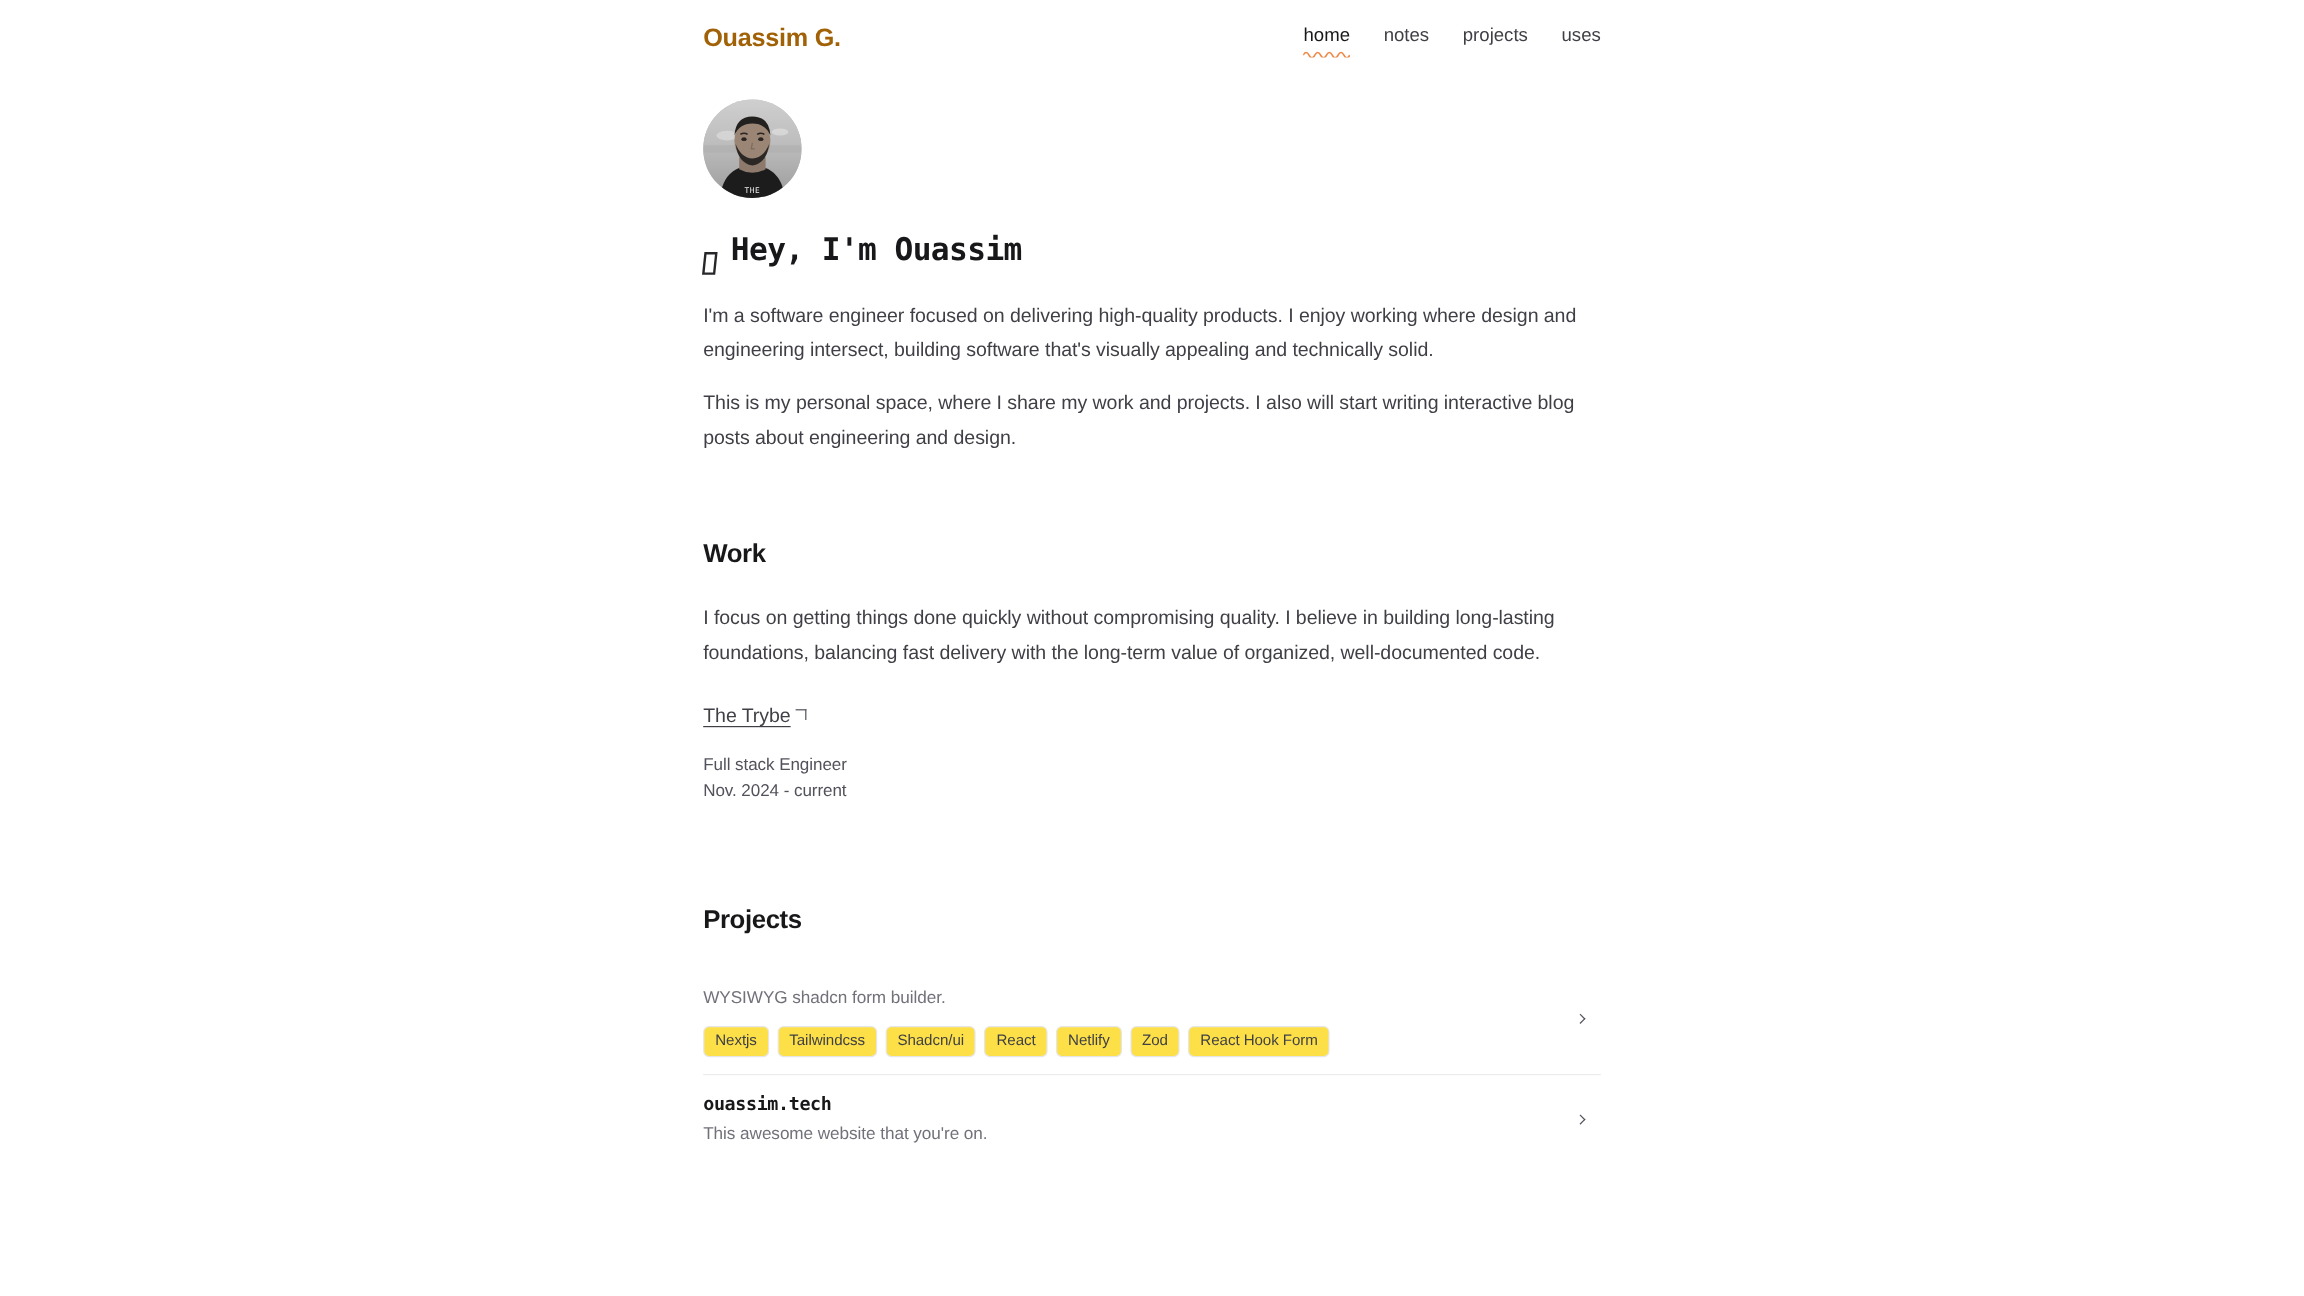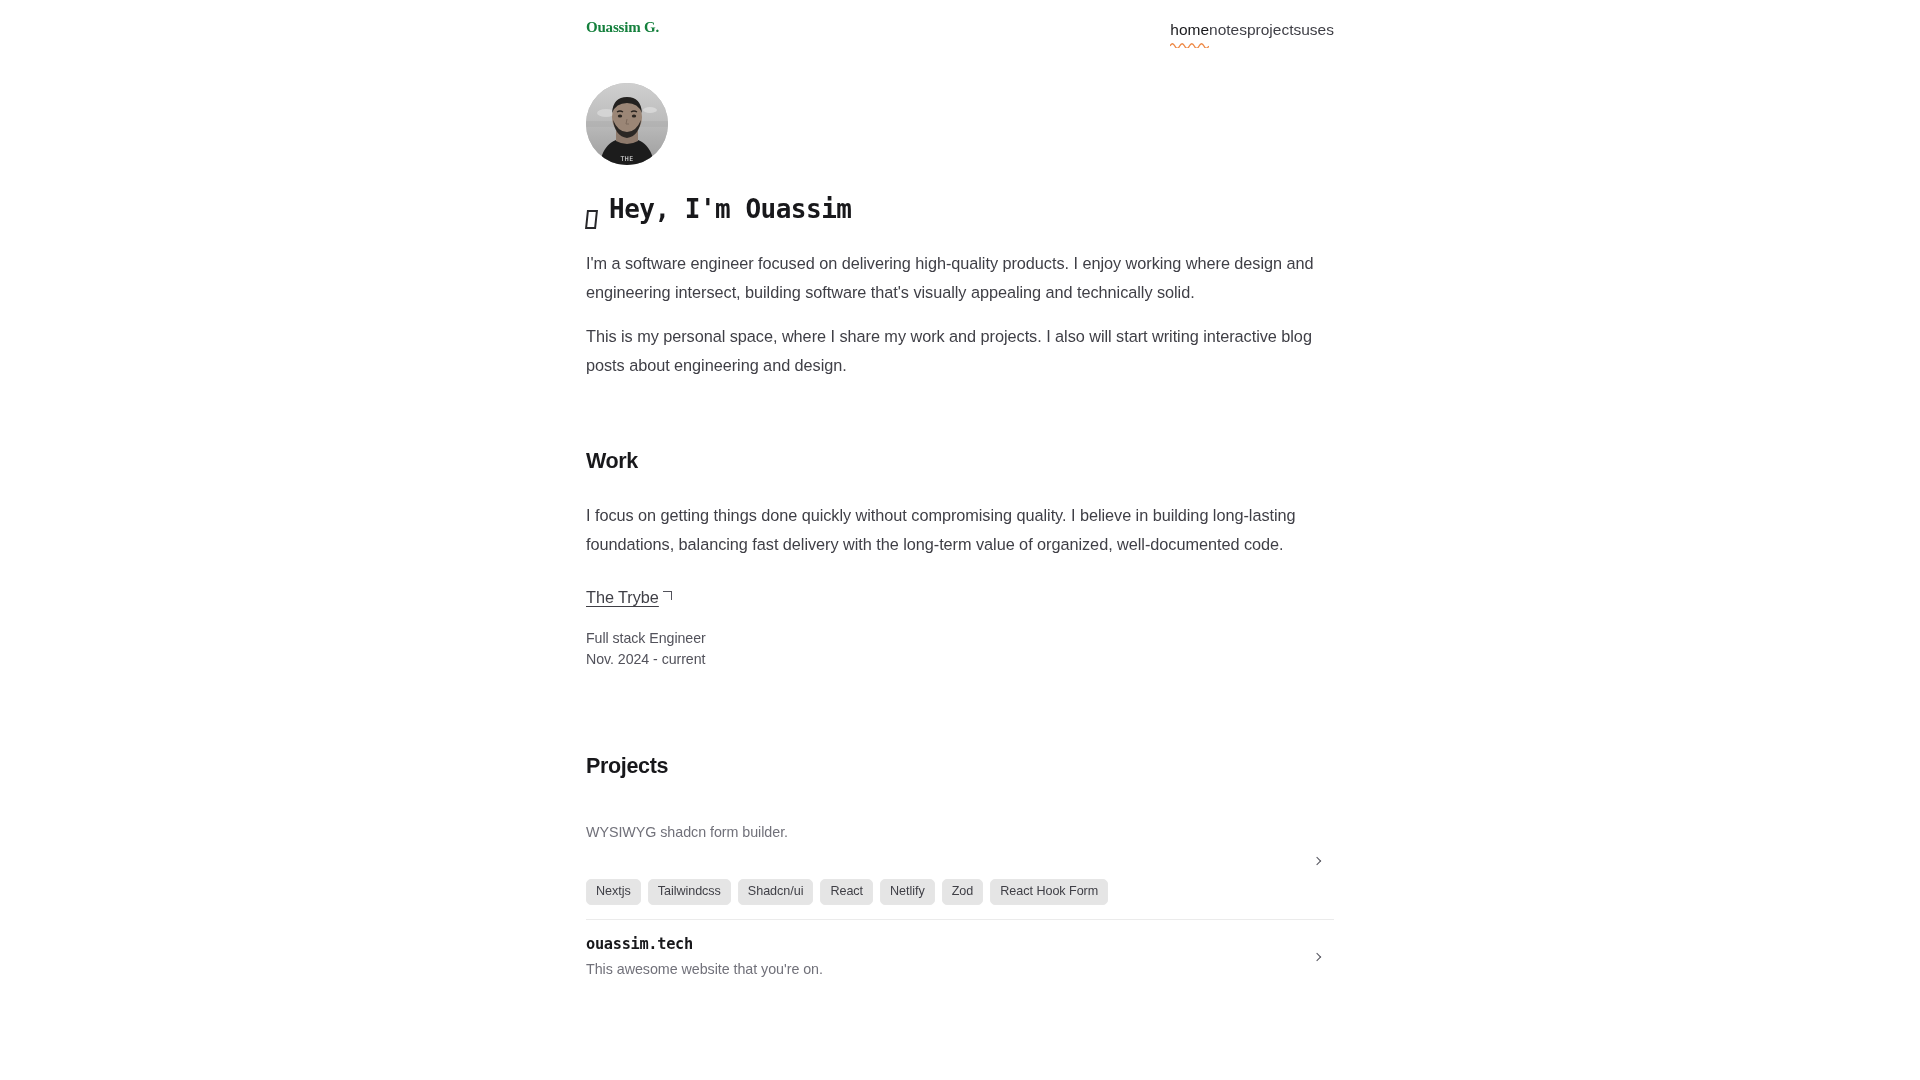--- a/index.html
+++ b/index.html
@@ -30,30 +30,31 @@
     display: flex;
     justify-content: center;
   }
   .header-inner {
     width: 748px;
     display: flex;
     align-items: flex-start;
     justify-content: space-between;
   }
   .brand {
-    font-family: Liberation Serif, serif;
+    font-family: Liberation Sans, sans-serif;
     font-weight: 700;
-    font-size: 15px;
+    font-size: 21px;
     letter-spacing: -0.2px;
-    color: #15803d;
+    color: #a16207;
     line-height: 1.3;
   }
   .nav {
     display: flex;
     align-items: flex-start;
+    gap: 28px;
     padding-top: 2px;
   }
   .nav-item {
     position: relative;
     font-size: 15.5px;
     color: #3f3f46;
     line-height: 1.25;
     padding-bottom: 10px;
     cursor: pointer;
     text-decoration: none;
@@ -189,29 +190,28 @@
     letter-spacing: -0.05px;
   }
   .tag-row {
     margin-top: 12px;
     display: flex;
     flex-wrap: wrap;
     gap: 7px;
   }
   .tag {
     border: 1px solid #e6e6e6;
-    background: #e5e5e5;
+    background: #fde047;
     border-radius: 5px;
     padding: 4px 9px 5px;
     font-size: 12.6px;
     color: #3f3f46;
     line-height: 1.2;
     letter-spacing: -0.05px;
     white-space: nowrap;
-    margin-top: 24px;
   }
   .chevron {
     position: absolute;
     right: 8px;
     top: 50%;
     transform: translateY(-50%);
     width: 16px;
     height: 16px;
     display: flex;
     align-items: center;

